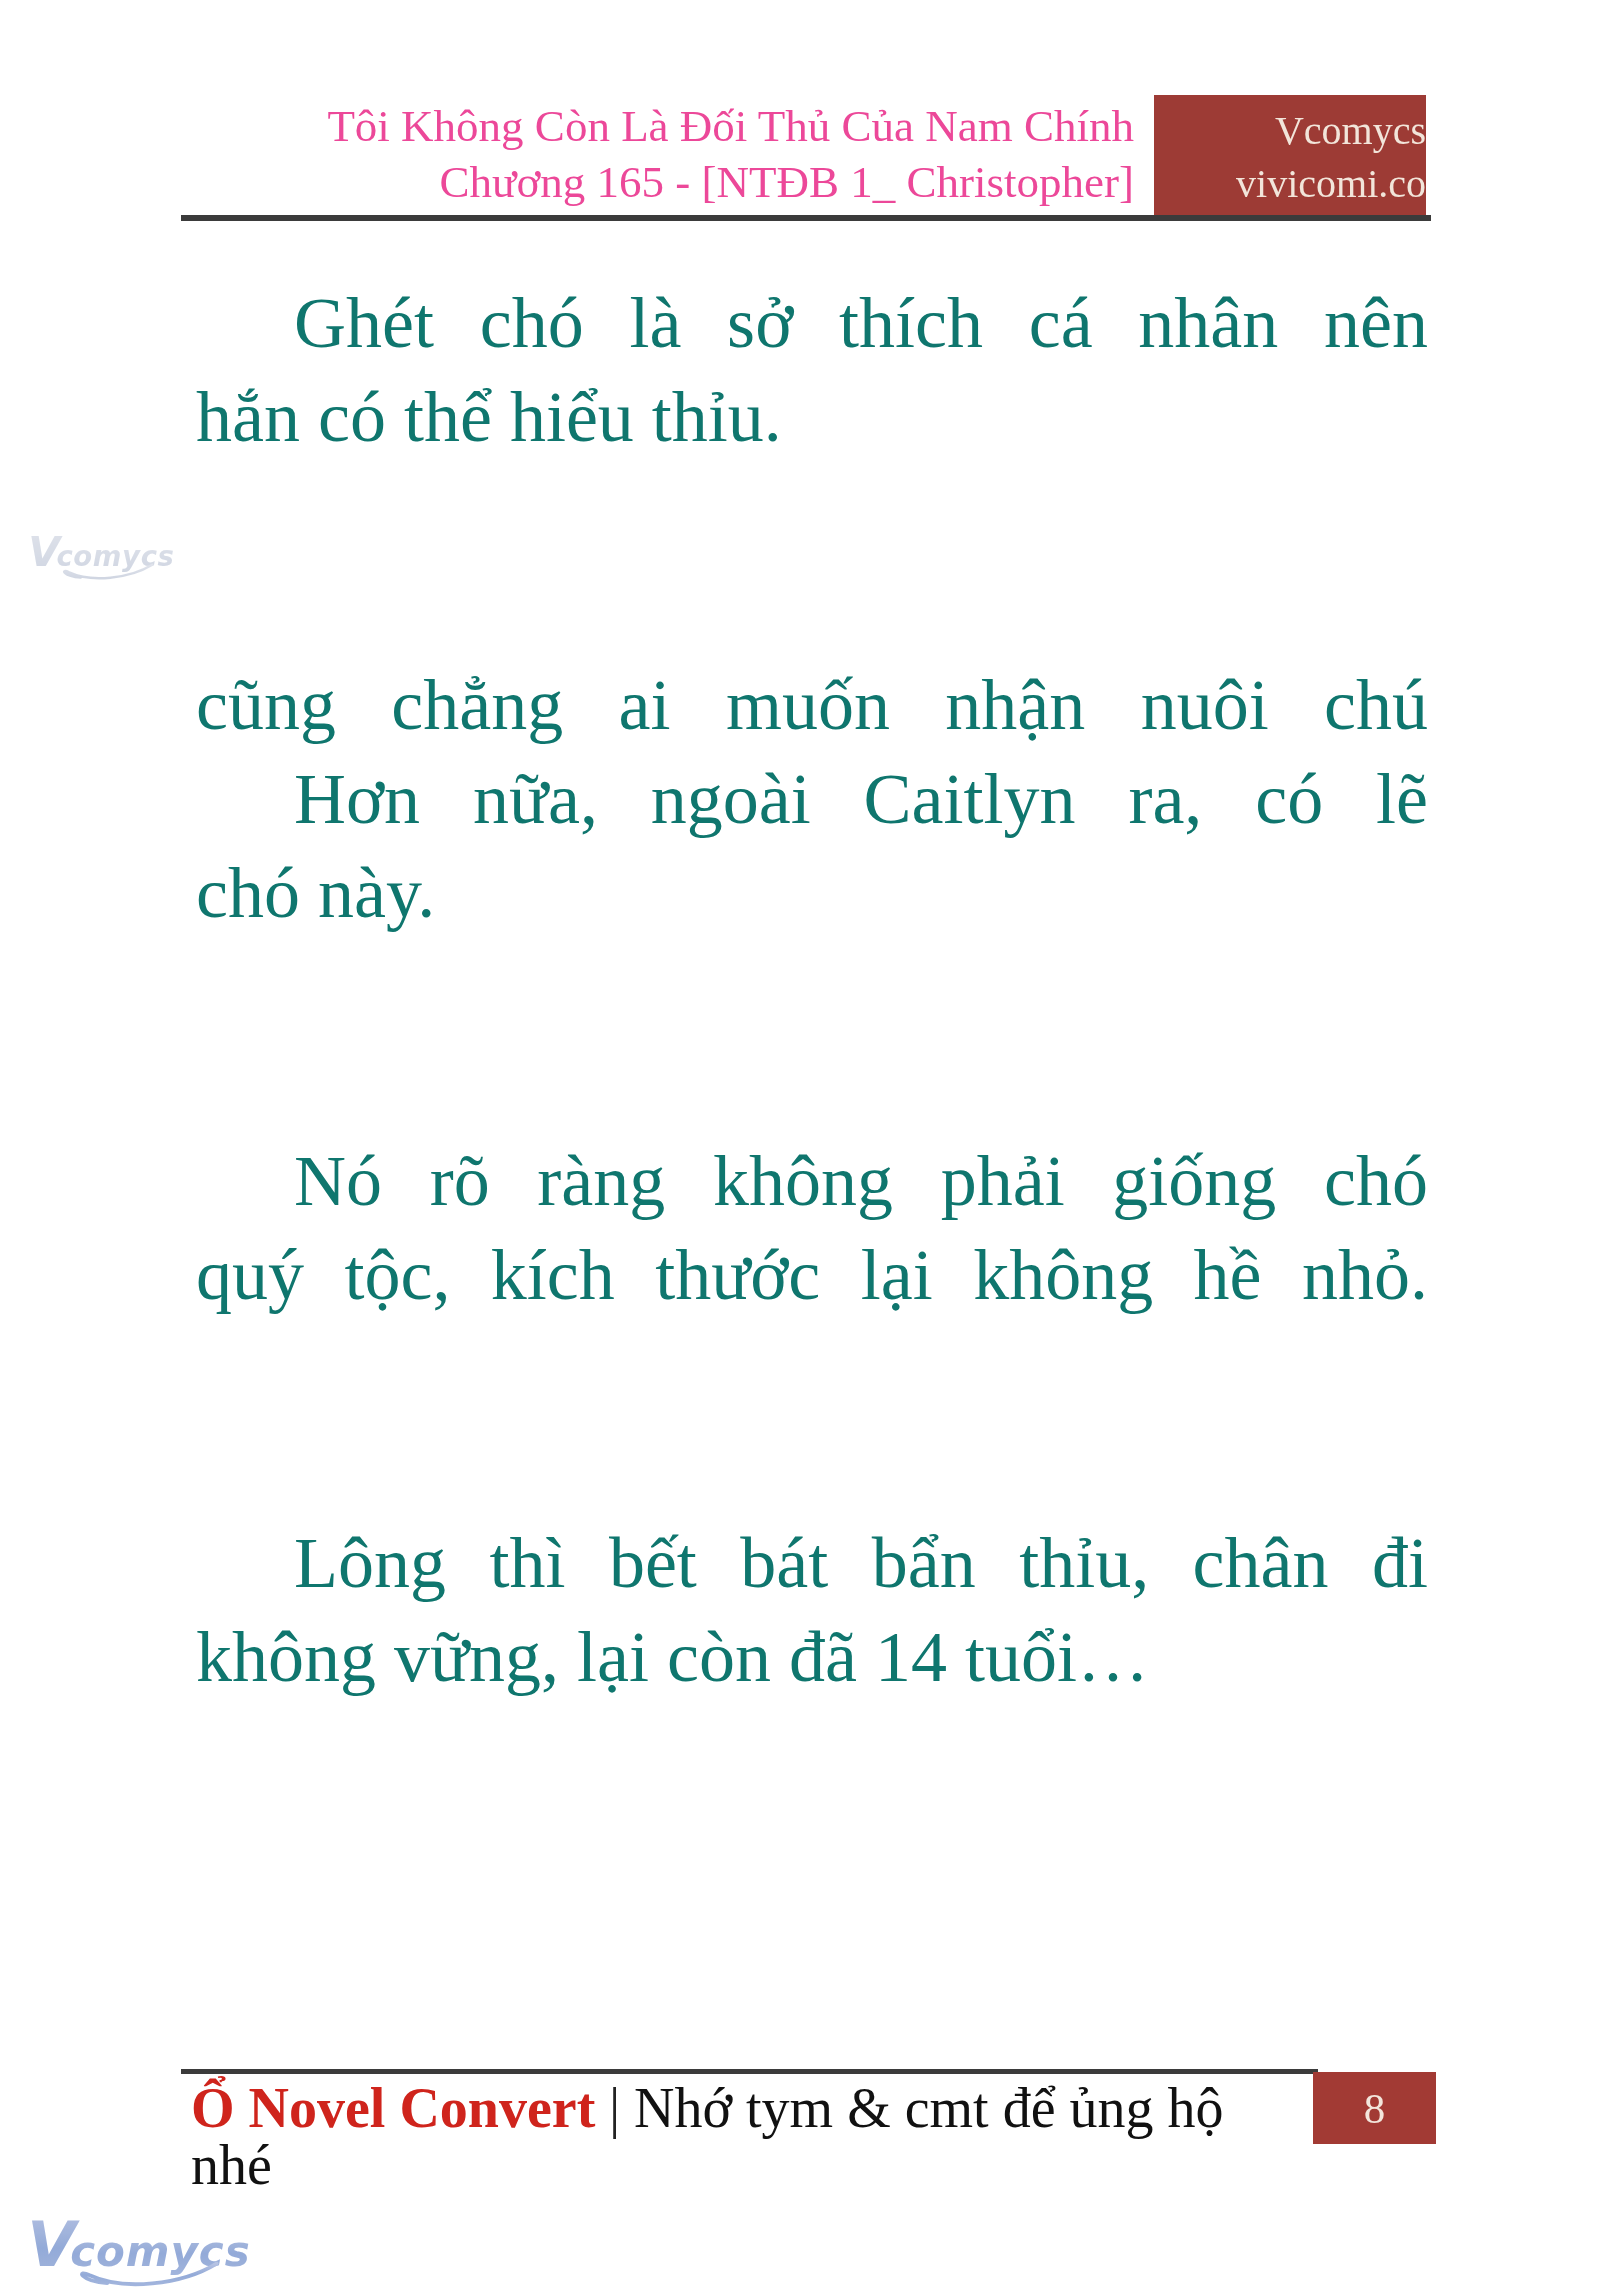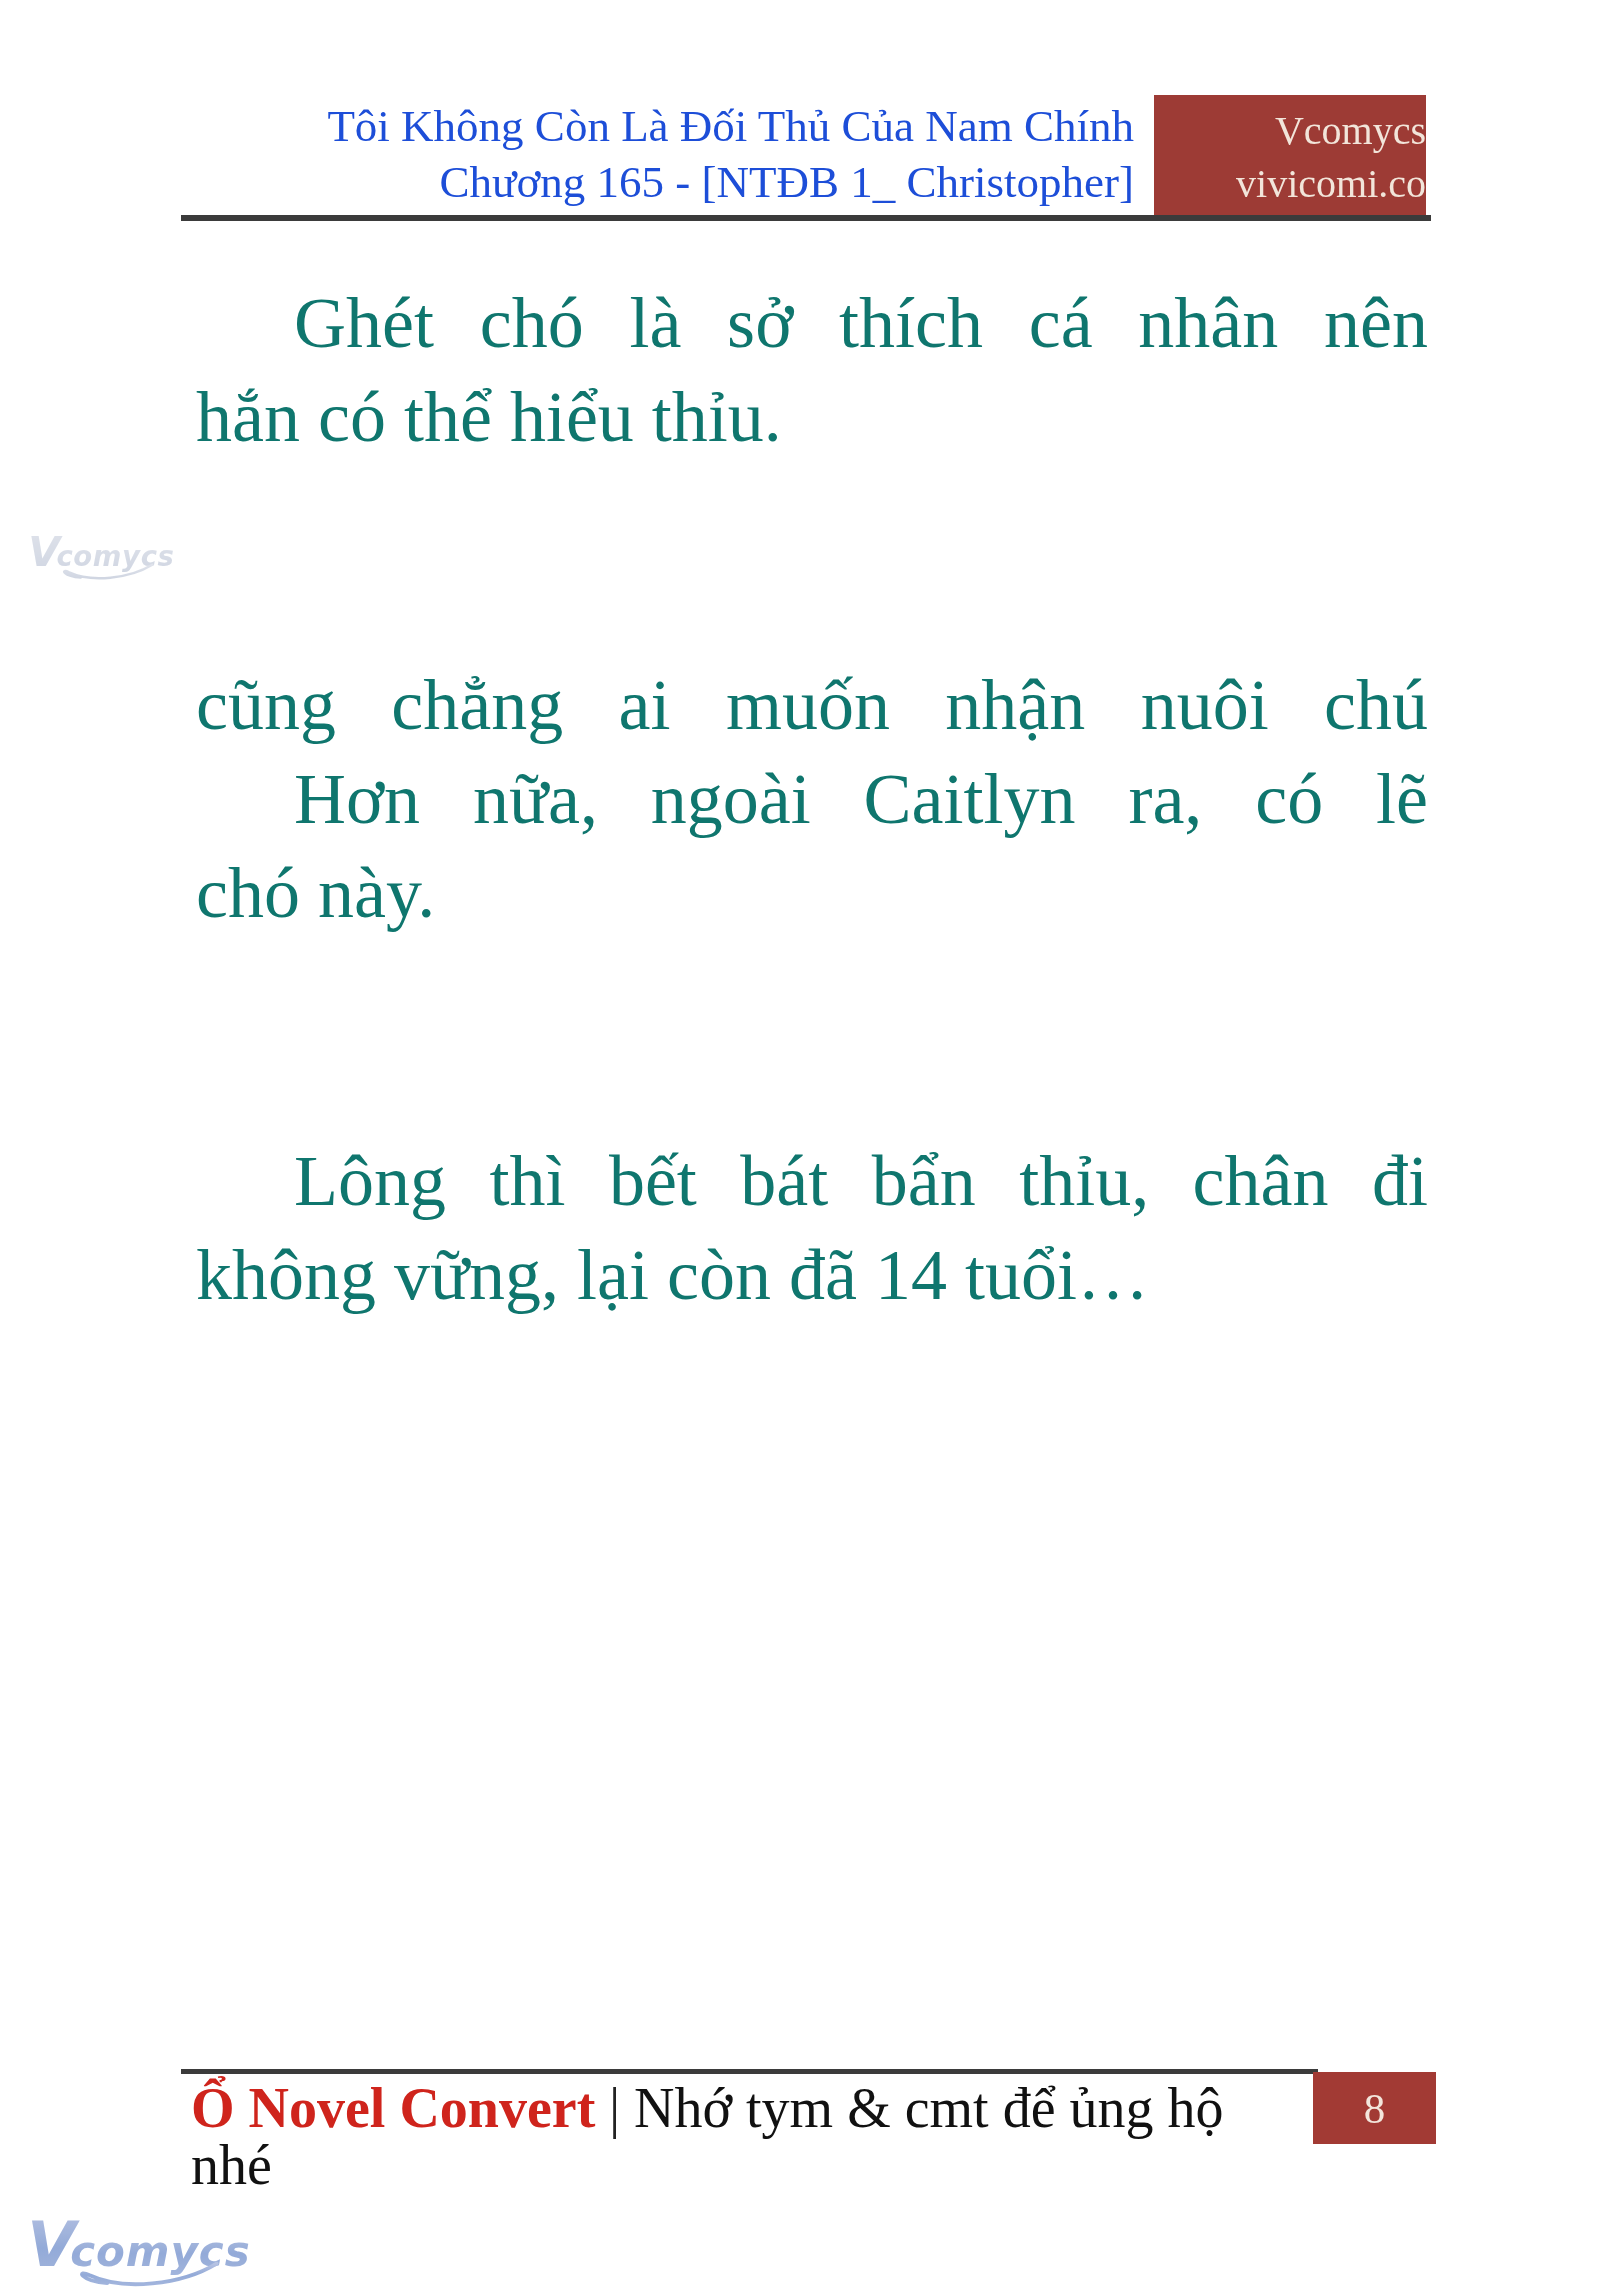--- a/index.html
+++ b/index.html
@@ -4,21 +4,21 @@
 <style>
   html,body{margin:0;padding:0;background:#e9e9e9;}
   .page{
     position:relative;width:1622px;height:2293px;background:#ffffff;
     overflow:hidden;font-family:"Liberation Serif","DejaVu Serif",serif;
     color:#1b1b1b;margin:0 auto;
   }
   
   .header-titles{
     position:absolute;left:181px;top:98px;width:953px;
-    text-align:right;font-size:45px;line-height:56px;color:#1d4ed8;
+    text-align:right;font-size:45px;line-height:56px;color:#ec4899;
     padding-right:7.8px;
   }
   .brand-box{
     position:absolute;left:1154px;top:95px;width:272px;height:123px;
     display:flex;flex-direction:column;justify-content:center;align-items:flex-end;
     font-size:40px;line-height:53px;
   }
   .rule{position:absolute;background:#3b3b3b;}
   .rule.header{left:181px;top:215px;width:1250px;height:5.9px;}
   
@@ -74,20 +74,24 @@
       <div class="para">
         <div class="line first">Ghét chó là sở thích cá nhân nên</div>
         <div class="line last">hắn có thể hiểu thỉu.</div>
       </div>
       <div class="para">
         <div class="line">cũng chẳng ai muốn nhận nuôi chú</div>
         <div class="line first">Hơn nữa, ngoài Caitlyn ra, có lẽ</div>
         <div class="line last">chó này.</div>
       </div>
       <div class="para">
+        <div class="line first">Nó rõ ràng không phải giống chó</div>
+        <div class="line last stretch">quý tộc, kích thước lại không hề nhỏ.</div>
+      </div>
+      <div class="para">
         <div class="line first">Lông thì bết bát bẩn thỉu, chân đi</div>
         <div class="line last">không vững, lại còn đã 14 tuổi…</div>
       </div>
     </div>
 
   <div class="wm mid">
     <svg width="147" height="55" viewBox="0 0 230 84">
       <defs>
         <linearGradient id="g1" x1="0" y1="0" x2="0" y2="1">
           <stop offset="0" stop-color="#b3c0e2"></stop>

